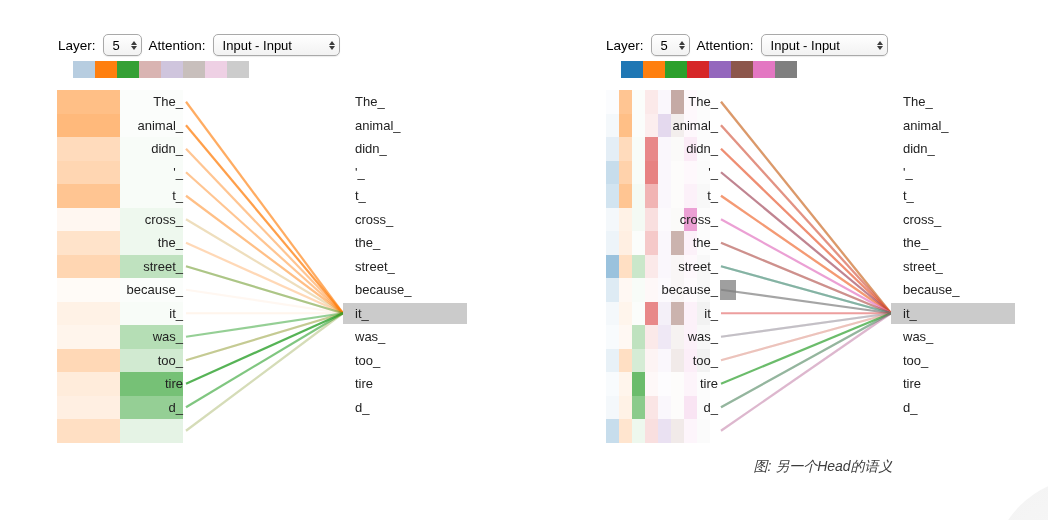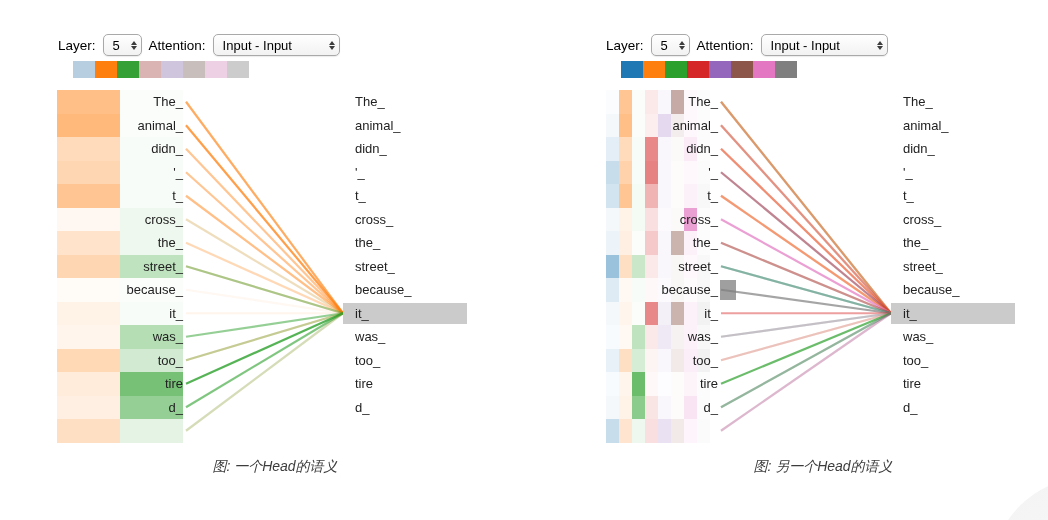--- a/index.html
+++ b/index.html
@@ -142,21 +142,20 @@
         <div class="rtoken" style="left: 315px; top: 177.5px; height: 23.5px; line-height: 23.5px;">cross_</div>
         <div class="rtoken" style="left: 315px; top: 201px; height: 23.5px; line-height: 23.5px;">the_</div>
         <div class="rtoken" style="left: 315px; top: 224.5px; height: 23.5px; line-height: 23.5px;">street_</div>
         <div class="rtoken" style="left: 315px; top: 248px; height: 23.5px; line-height: 23.5px;">because_</div>
         <div class="rtoken" style="left: 315px; top: 271.5px; height: 23.5px; line-height: 23.5px;">it_</div>
         <div class="rtoken" style="left: 315px; top: 295px; height: 23.5px; line-height: 23.5px;">was_</div>
         <div class="rtoken" style="left: 315px; top: 318.5px; height: 23.5px; line-height: 23.5px;">too_</div>
         <div class="rtoken" style="left: 315px; top: 342px; height: 23.5px; line-height: 23.5px;">tire</div>
         <div class="rtoken" style="left: 315px; top: 365.5px; height: 23.5px; line-height: 23.5px;">d_</div>
       </div>
-    <div class="caption">图: 一个Head的语义</div>
   </div>
 
   <div class="panel" style="left:588px">
     <div class="controls">
       <span>Layer:</span>
       <span class="select" style="min-width:24px">
         <span class="val">5</span>
         <span class="spin">
             <i class="up"></i>
             <i class="dn"></i>

